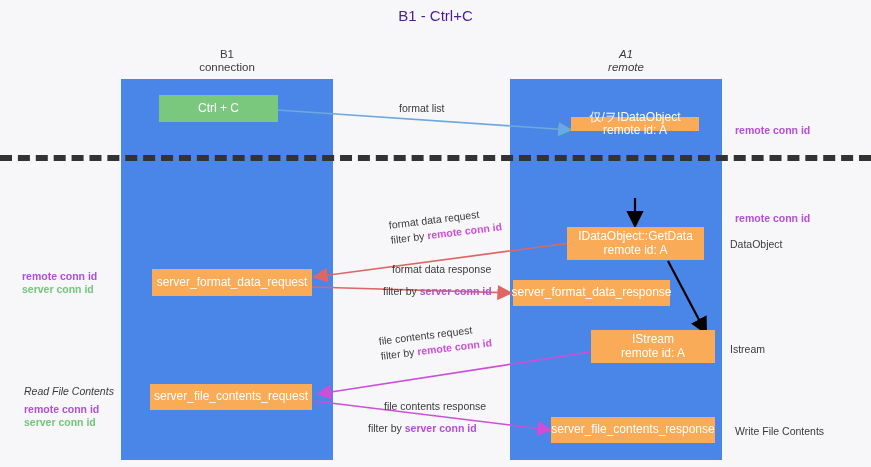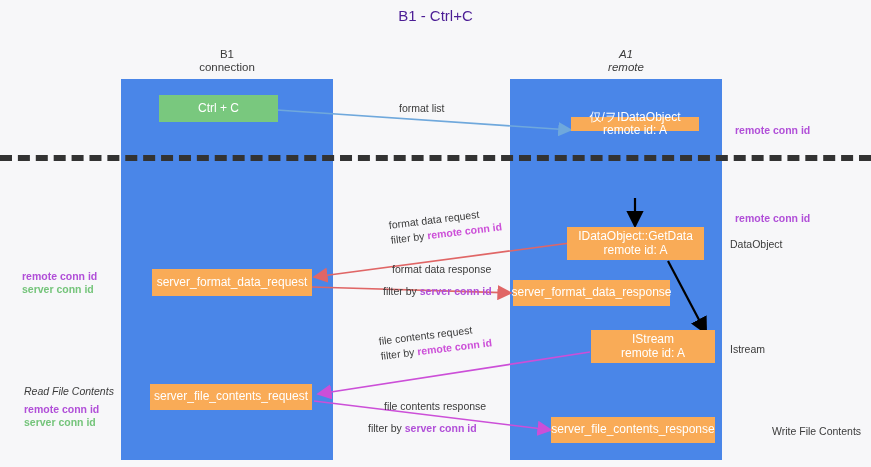--- a/index.html
+++ b/index.html
@@ -178,21 +178,21 @@
   </div>
 
   <div class="lbl purple" style="left:735px;top:123px;">remote conn id</div>
 
   <div class="lbl purple" style="left:735px;top:211px;">remote conn id</div>
 
   <div class="lbl" style="left:730px;top:237px;">DataObject</div>
 
   <div class="lbl" style="left:730px;top:342px;">Istream</div>
 
-  <div class="lbl" style="left:735px;top:424px;margin-left:37px;">Write File Contents</div>
+  <div class="lbl" style="left:735px;top:424px;">Write File Contents</div>
 
   <div class="lbl purple" style="left:22px;top:269px;">remote conn id</div>
   <div class="lbl green-t" style="left:22px;top:282px;">server conn id</div>
 
   <div class="lbl" style="left:24px;top:384px;font-style:italic;">Read File Contents</div>
   <div class="lbl purple" style="left:24px;top:402px;">remote conn id</div>
   <div class="lbl green-t" style="left:24px;top:415px;">server conn id</div>
 
 </div>
 

